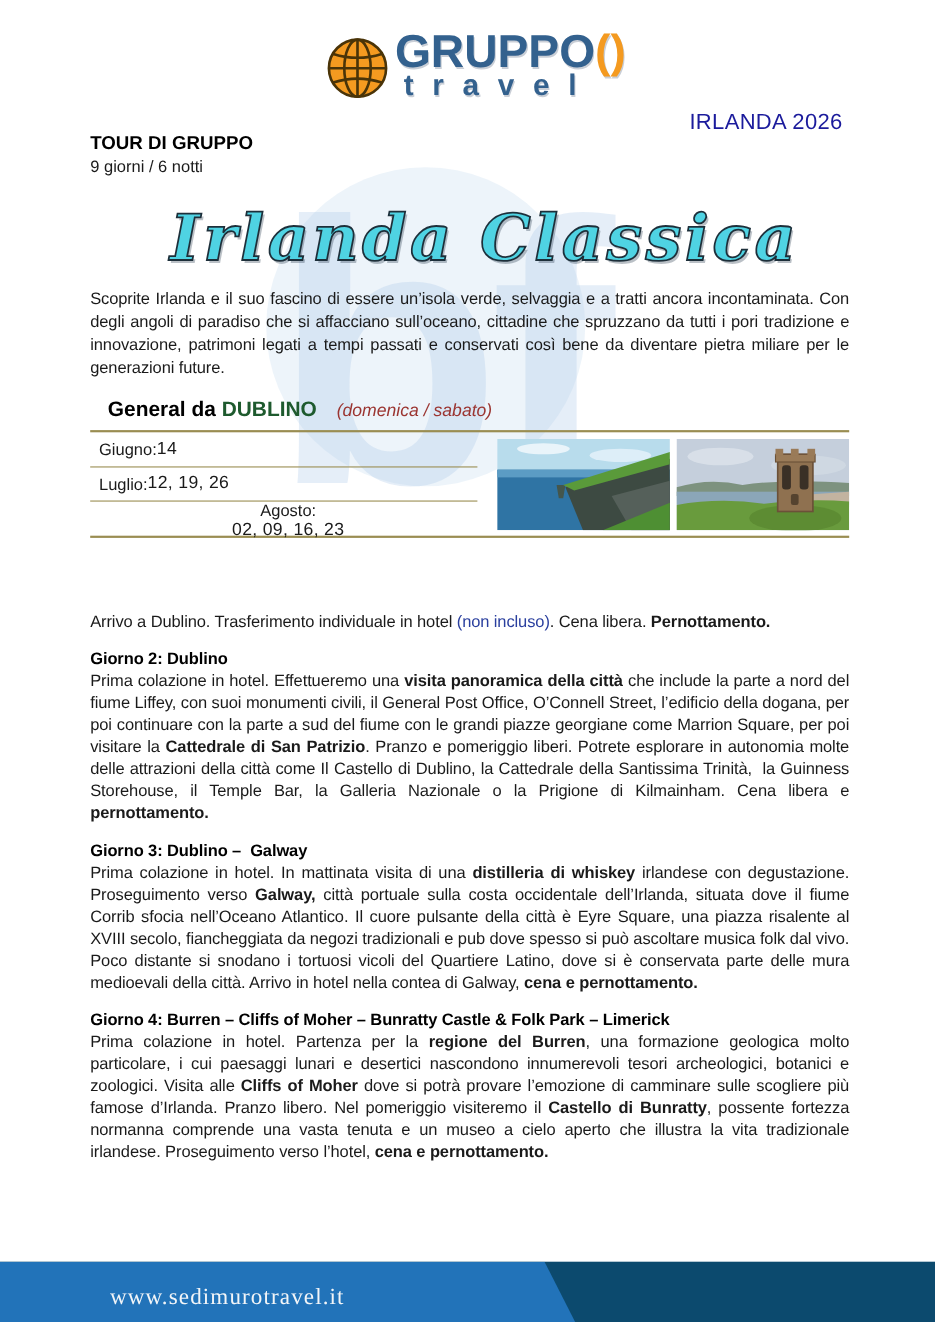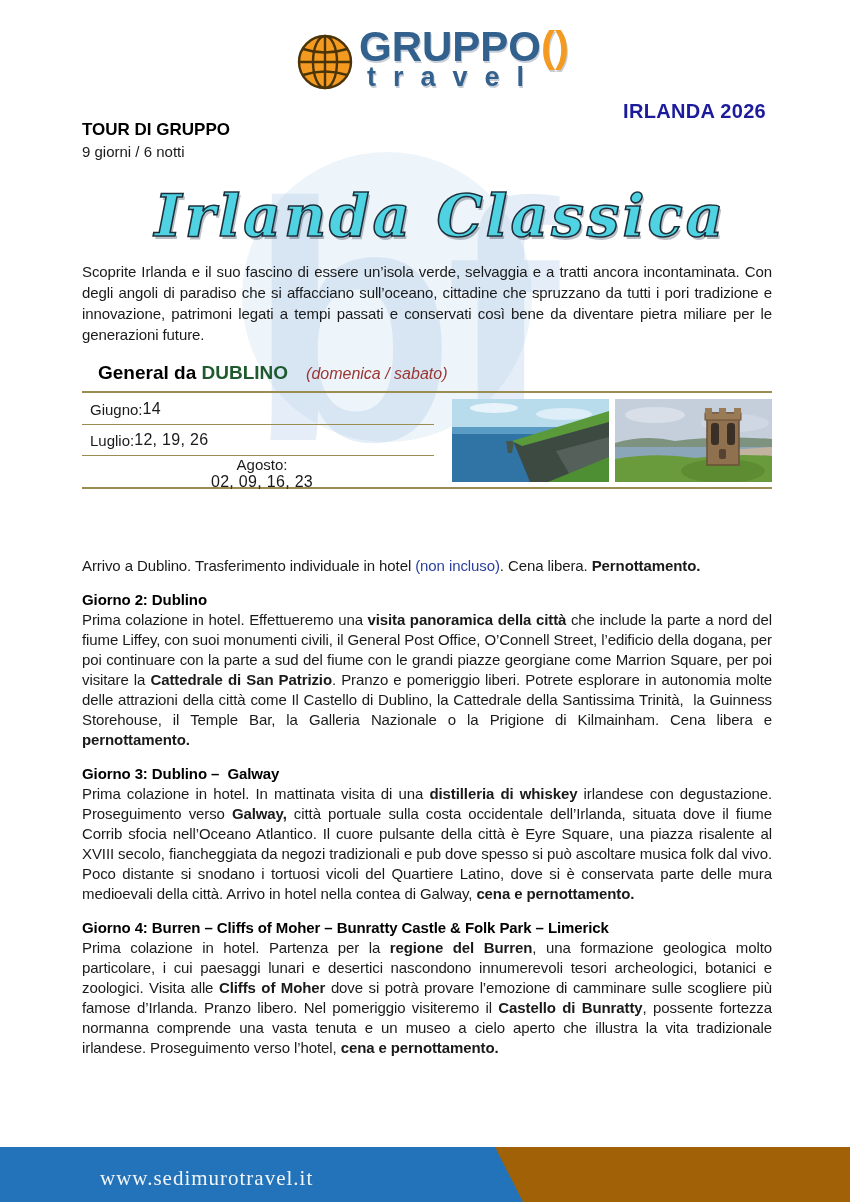--- a/index.html
+++ b/index.html
@@ -26,21 +26,21 @@
   .logo{ position:absolute; top:26px; left:0; right:0; display:flex; justify-content:center; z-index:2;}
   .logo-inner{ display:flex; align-items:flex-start; margin-left:14px;}
   .globe{ margin-top:6px; margin-right:4px; }
   .logo-line1{ font-size:42px; font-weight:bold; color:#33618e; letter-spacing:0px; line-height:1;
                text-shadow:1px 2px 0 rgba(40,60,90,0.25);}
   .logo-line1 .paren{ color:#f49a20; }
   .logo-line2{ font-size:27px; font-weight:bold; color:#33618e; letter-spacing:17px;
                margin-top:-4px; padding-left:8px; line-height:1;
                text-shadow:1px 2px 0 rgba(40,60,90,0.25);}
   .season{ position:absolute; top:100px; right:84px; z-index:2;
-           font-size:20px; font-weight:bold; color:#1b1b9c; letter-spacing:0.3px;}
+           font-size:20px; font-weight:normal; color:#1b1b9c; letter-spacing:0.3px;}
   .header-left{ position:absolute; top:120px; left:82px; z-index:2;}
   .tour-type{ font-size:17px; font-weight:bold; color:#000;}
   .duration{ font-size:15px; margin-top:3px;}
 
   
   .main-title{
     position:absolute; top:182px; left:0; right:0; text-align:center; z-index:1;
     font-family:"DejaVu Serif", serif; font-style:italic; font-weight:bold;
     font-size:58px; color:#4fd3e3; letter-spacing:3px;
     -webkit-text-stroke:1.6px #1d2f3a;
@@ -75,21 +75,21 @@
   .itinerary{ position:absolute; top:556px; left:82px; width:690px; z-index:1;
               font-size:15px; line-height:20px; letter-spacing:-0.1px;}
   .day{ margin-bottom:14px;}
   .day-title{ font-weight:bold; color:#000;}
   .day-text{ text-align:justify;}
   .seg-bold{ font-weight:bold;}
   .seg-blue{ color:#2a3f9e;}
 
   
   .footer{ position:absolute; left:0; bottom:0; width:850px; height:55px;
-           background:#a16207; z-index:3;}
+           background:#0c4a6e; z-index:3;}
   .footer-dark{ position:absolute; inset:0; background:#2273b9;
                 clip-path:polygon(0 0, 495px 0, 523px 100%, 0 100%);}
   .footer-url{ position:absolute; left:100px; top:19px;
                font-family:"Liberation Serif", serif; font-size:21px;
                color:#f2f5f8; letter-spacing:1px;}
 </style>
 </head>
 <body>
 
 <div class="page">

